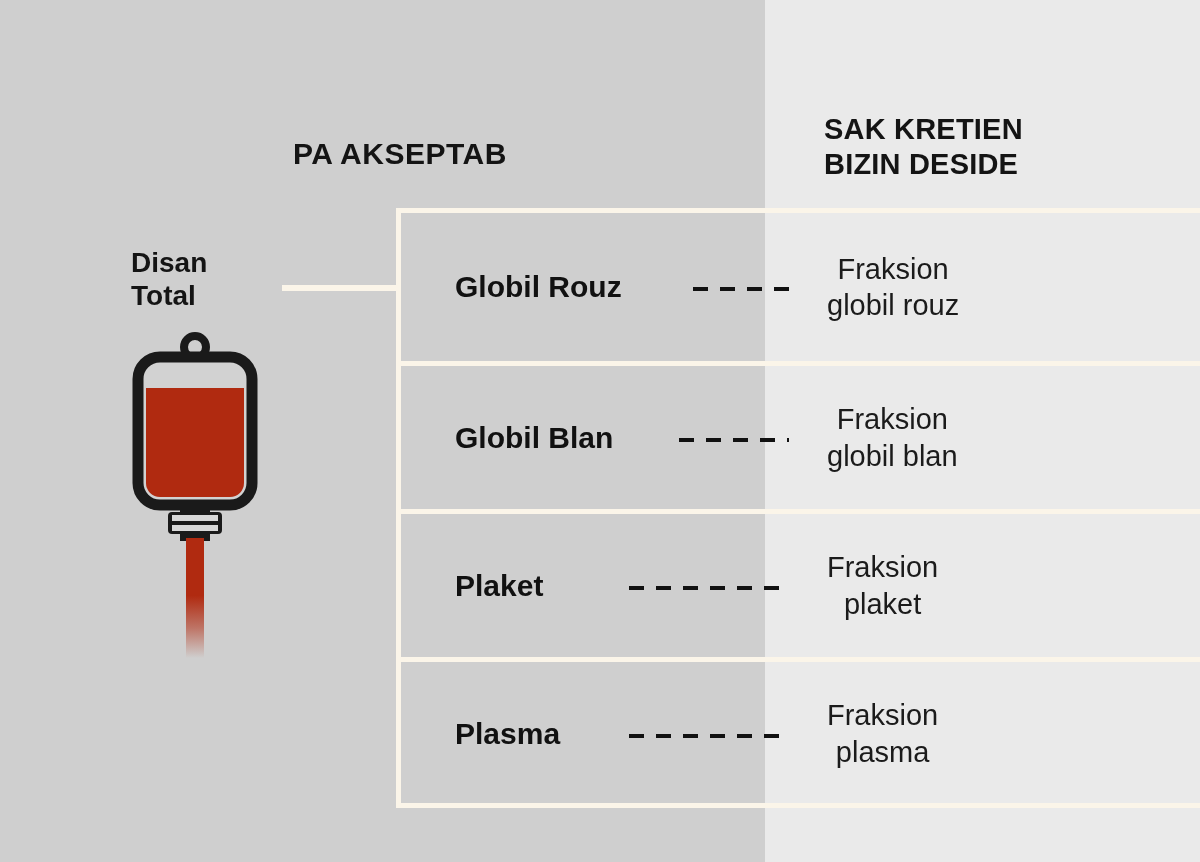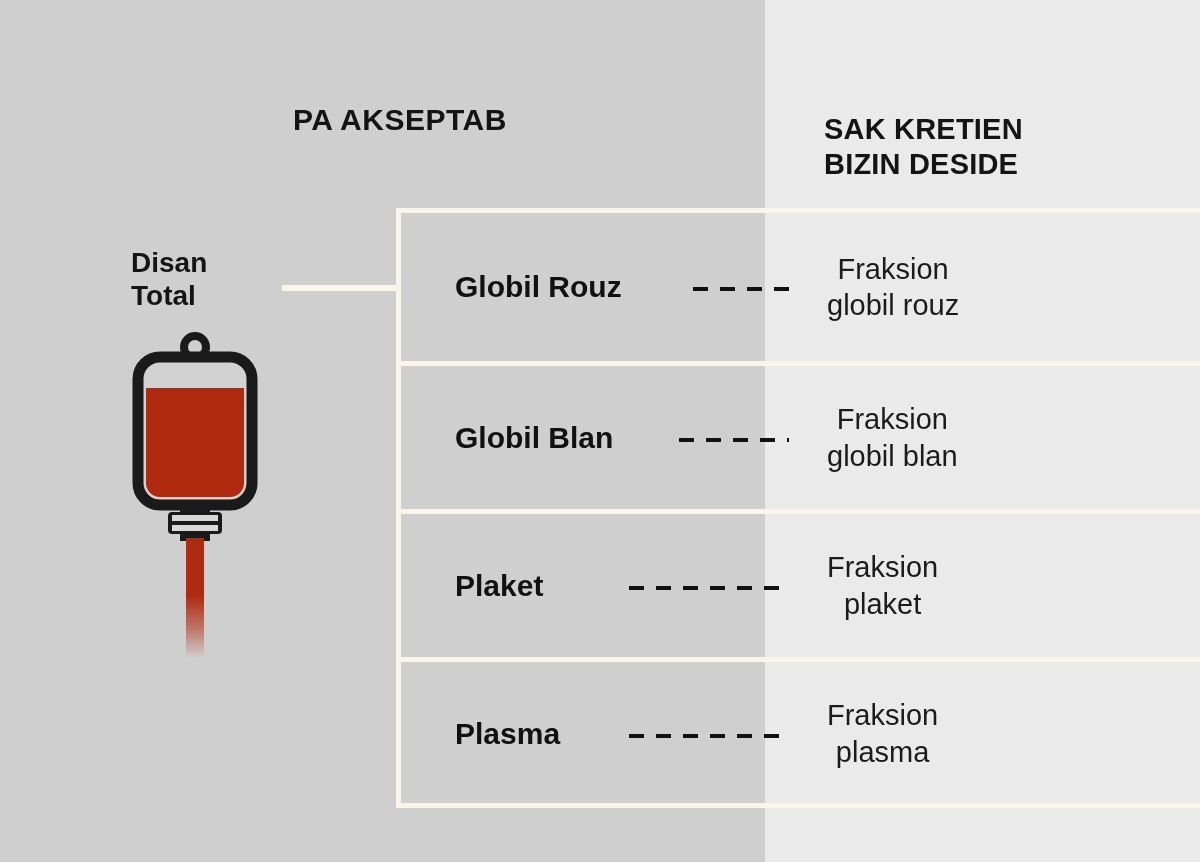--- a/index.html
+++ b/index.html
@@ -15,21 +15,21 @@
   }
   
   #right-panel {
     position:absolute;
     left:765px; top:0; width:435px; height:862px;
     background:#eaeaea;
   }
   
   #hdr-left {
     position:absolute;
-    left:160px; top:102px; width:480px;
+    left:160px; top:136px; width:480px;
     text-align:center;
     font-size:30px; font-weight:bold;
     letter-spacing:0.5px;
     color:#141414;
     line-height:1.18;
   }
   #hdr-right {
     position:absolute;
     left:824px; top:112px; width:370px;
     font-size:29px; font-weight:bold;

